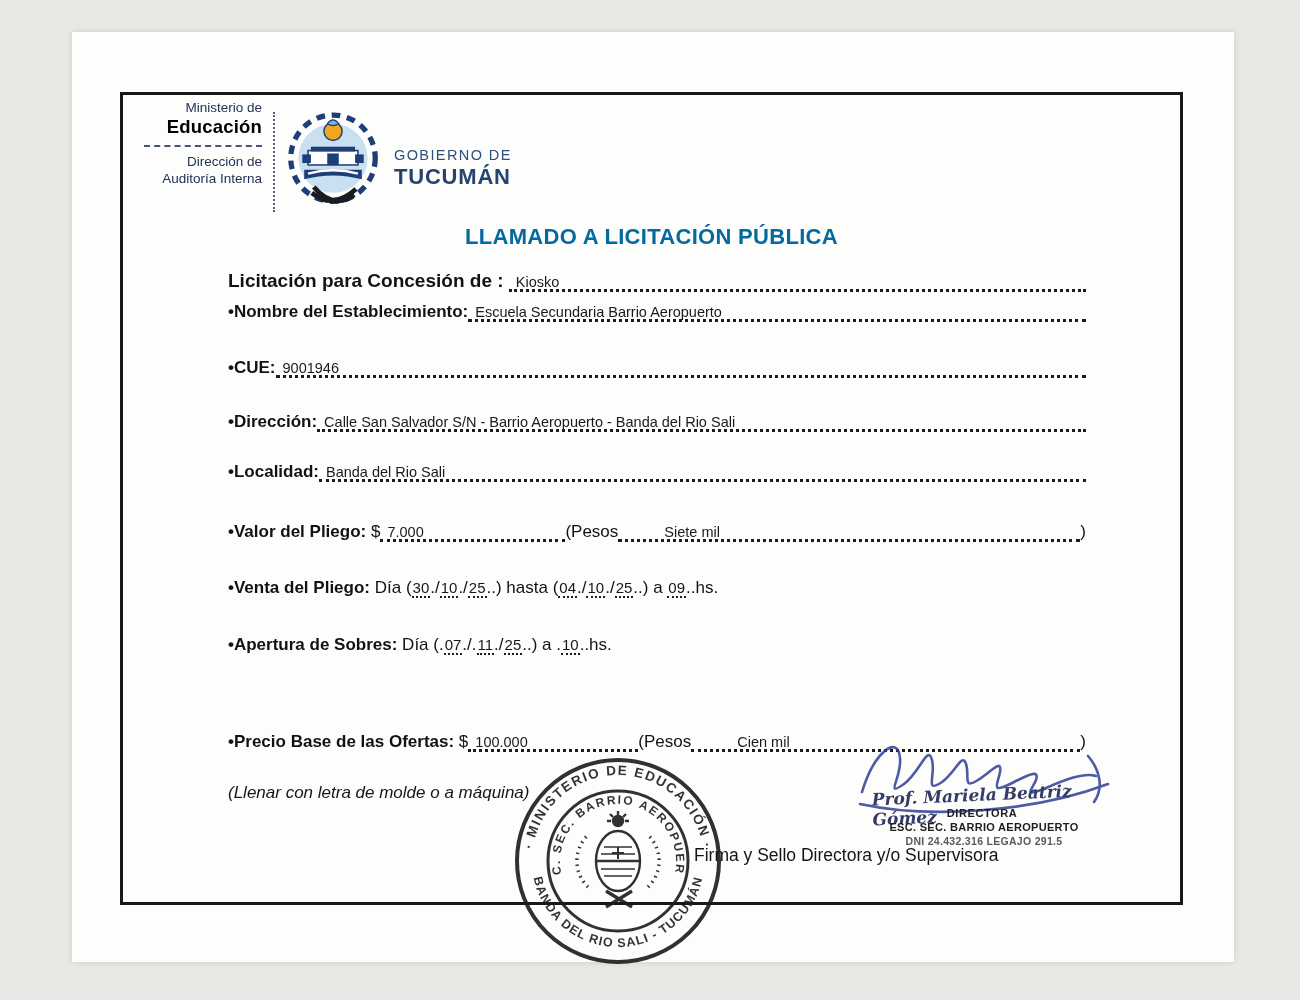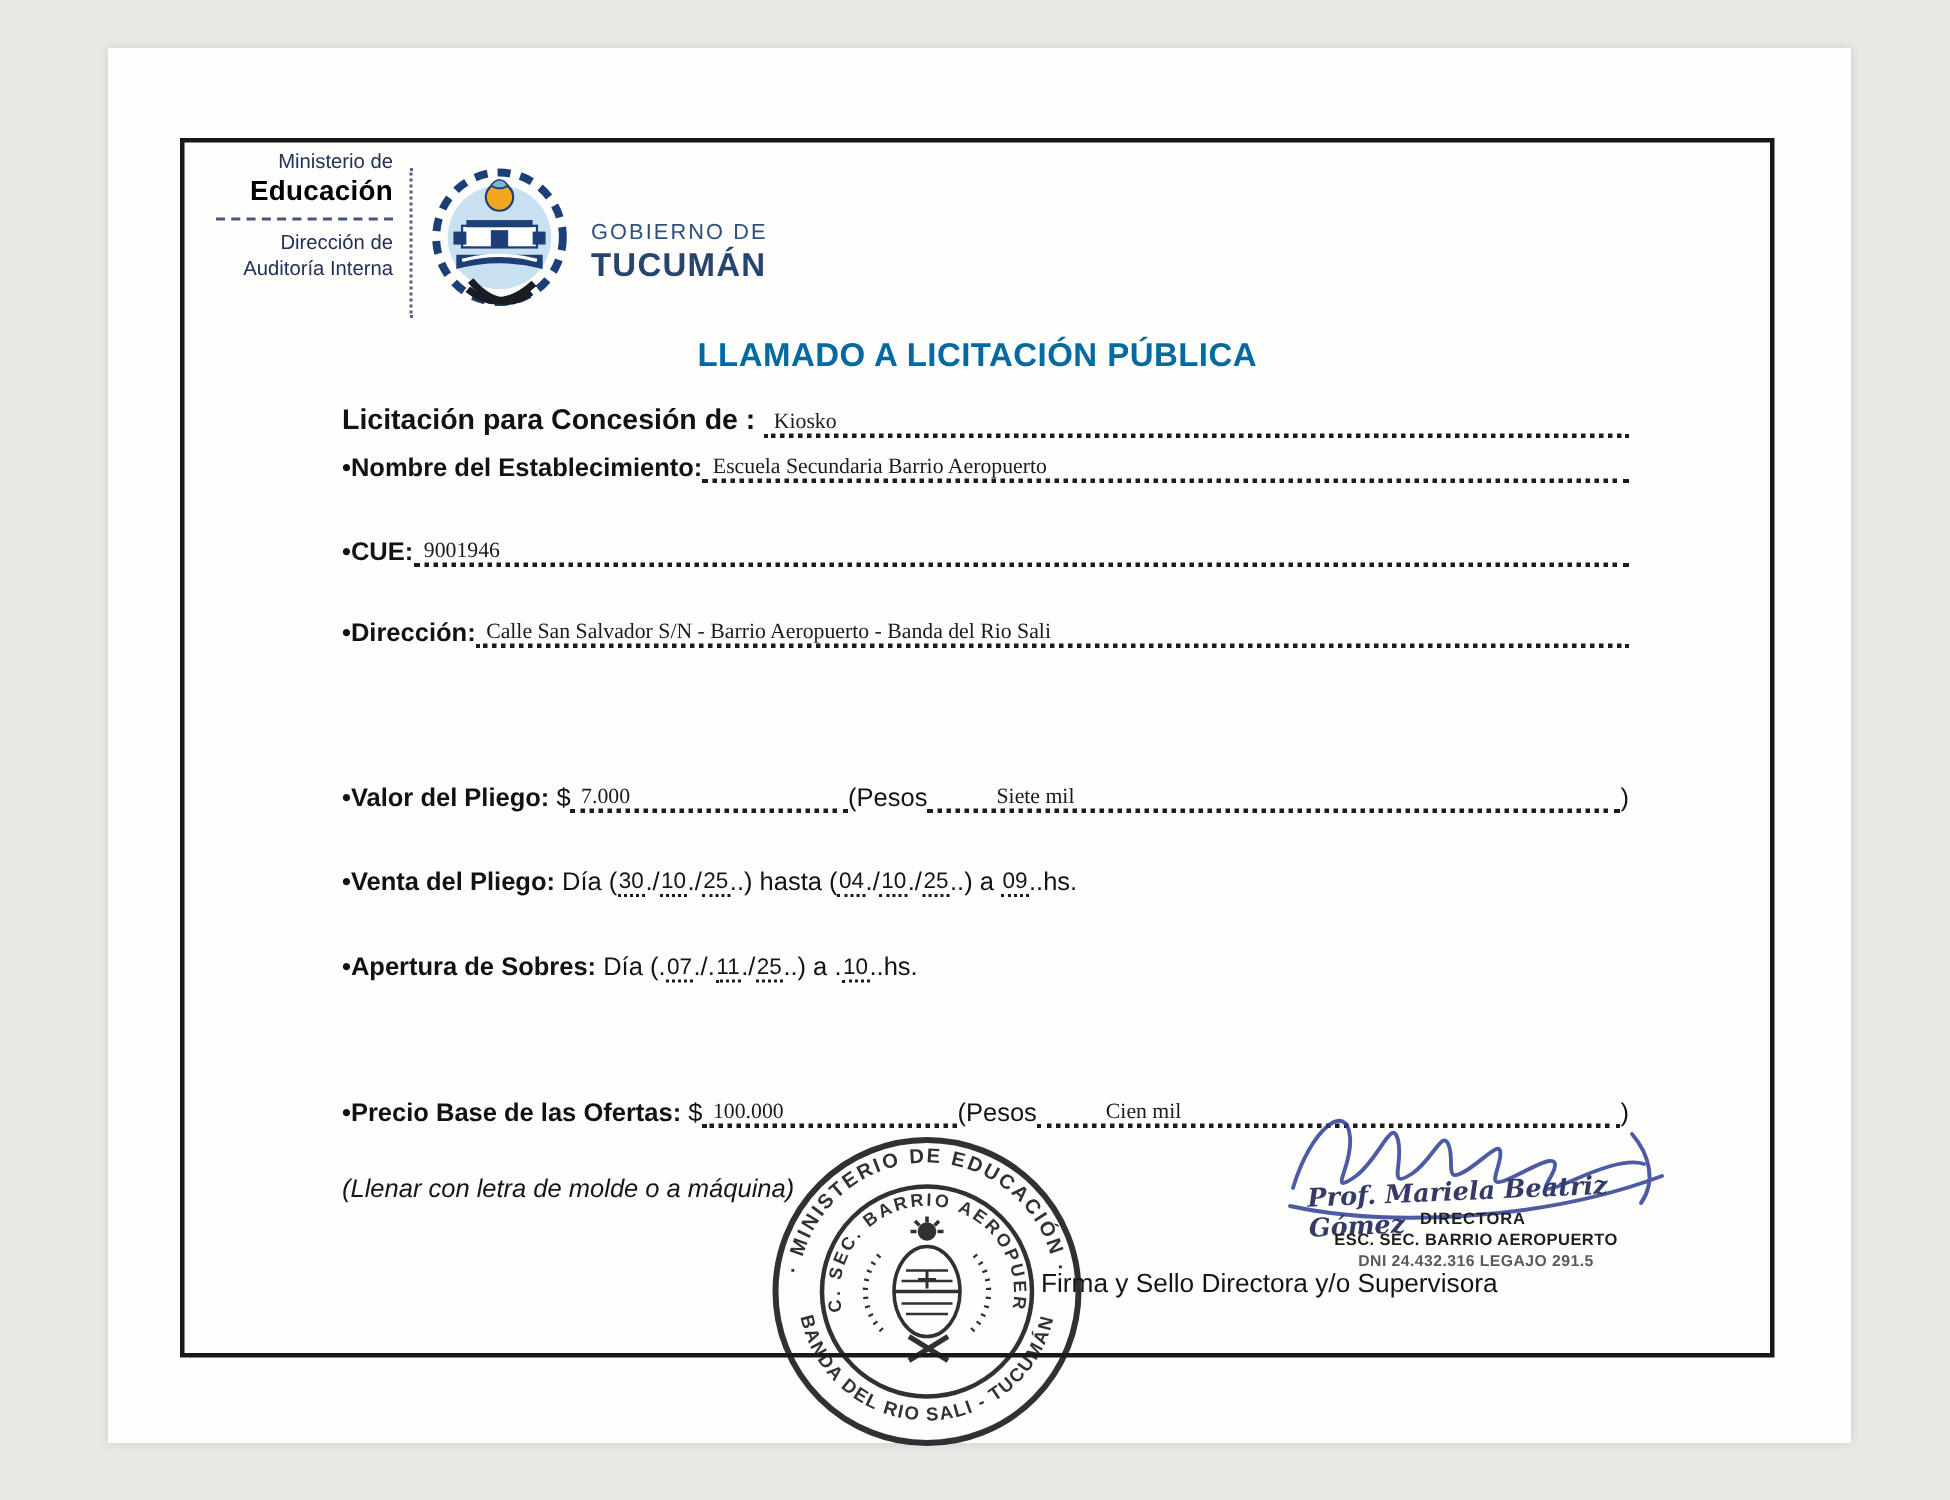--- a/index.html
+++ b/index.html
@@ -29,21 +29,21 @@
   .doc-title { position:absolute; left:120px; top:224px; width:1063px; text-align:center;
                font-size:22px; font-weight:bold; color:#0369a1; letter-spacing:.3px; }
 
   
   .rows { position:absolute; left:228px; top:0; width:858px; height:100%; }
   .row  { position:absolute; left:0; right:0; height:30px; display:flex; align-items:flex-end; color:#121212; }
   .row span { white-space:pre; }
   .lbl  { font-weight:bold; font-size:17px; }
   .lbl-big { font-weight:bold; font-size:19px; }
   .txt  { font-size:17px; }
-  .fill { flex:1 1 auto; border-bottom:3px dotted #1c1c1c; padding-left:7px; display:flex; align-items:flex-start; min-width:0;font-family:Liberation Serif, serif; }
+  .fill { flex:1 1 auto; border-bottom:3px dotted #1c1c1c; padding-left:7px; display:flex; align-items:flex-start; min-width:0; }
   .fill .val { font-size:14.5px; transform:translateY(1px); color:#1a1a1a; }
   .fill-amount { flex:0 0 185px; }
   .fill-amount-sm { flex:0 0 170px; }
   .fill-words { padding-left:46px; }
   .num { font-size:15px; border-bottom:2px dotted #1c1c1c; padding:0 1px; color:#161616; }
   .note-row { font-size:17px; font-style:italic; color:#161616; }
 
   
   .sig-svg   { position:absolute; left:852px; top:726px; width:290px; height:92px; z-index:6; }
   .sig-name  { position:absolute; left:872px; top:784px; width:250px; z-index:6;
@@ -115,20 +115,24 @@
     <div class="row" style="top:348px">
       <span class="lbl">•CUE:</span>
       <span class="fill"><span class="val">9001946</span></span>
     </div>
 
     <div class="row" style="top:402px">
       <span class="lbl">•Dirección:</span>
       <span class="fill"><span class="val">Calle San Salvador S/N - Barrio Aeropuerto - Banda del Rio Sali</span></span>
     </div>
 
+    <div class="row" style="top:452px">
+      <span class="lbl">•Localidad:</span>
+      <span class="fill"><span class="val">Banda del Rio Sali</span></span>
+    </div>
 
     <div class="row" style="top:512px">
       <span class="lbl">•Valor del Pliego: </span>
       <span class="txt">$</span>
       <span class="fill fill-amount"><span class="val">7.000</span></span>
       <span class="txt">(Pesos</span>
       <span class="fill fill-words"><span class="val">Siete mil</span></span>
       <span class="txt">)</span>
     </div>
 

